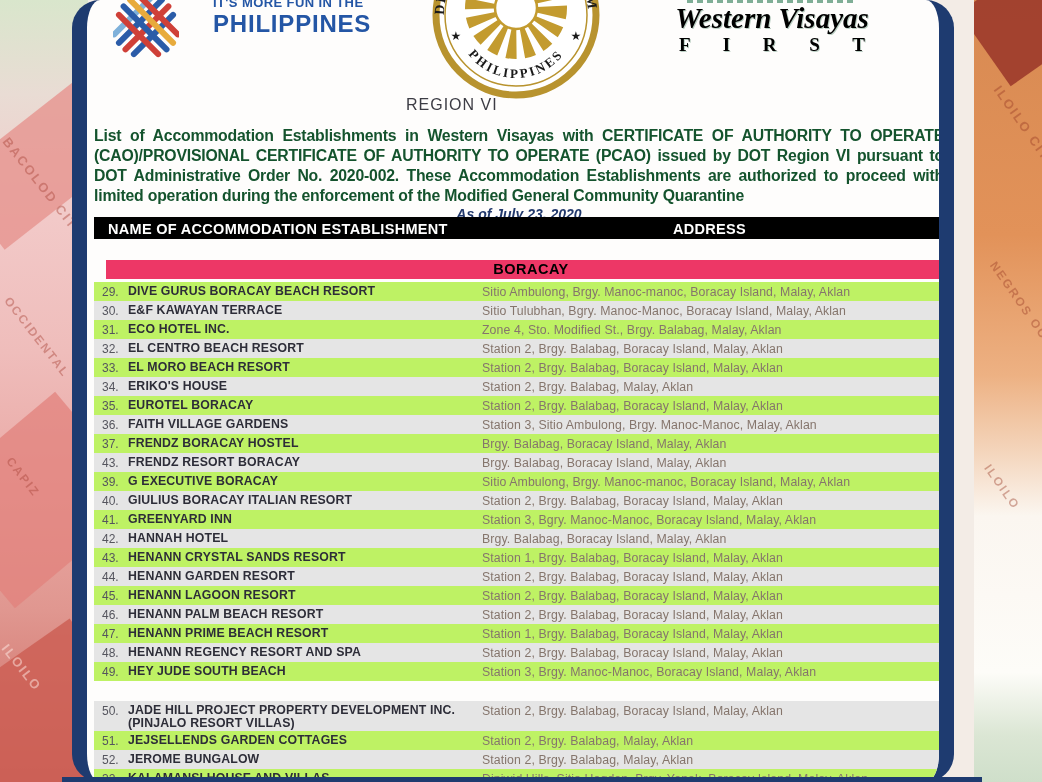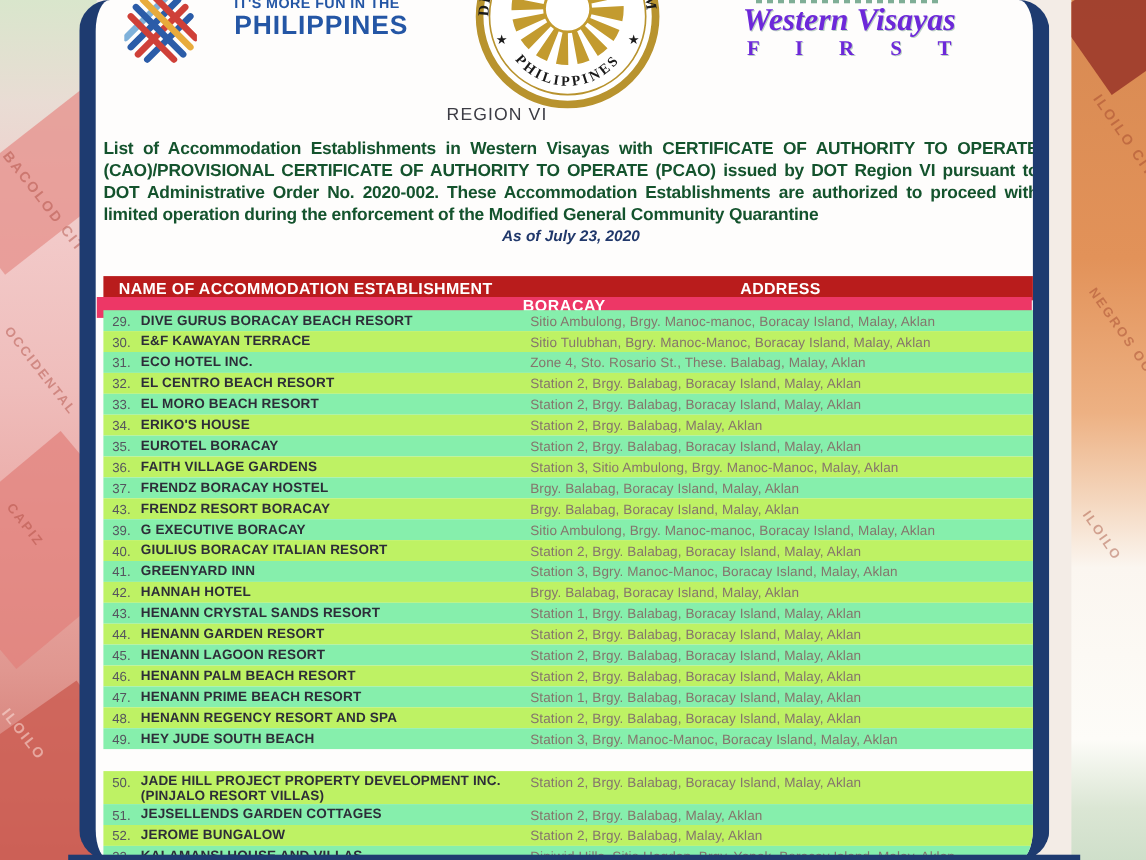--- a/index.html
+++ b/index.html
@@ -25,45 +25,45 @@
   .doc-bottom{position:absolute;left:62px;top:777px;width:920px;height:5px;background:#1e3b70;z-index:6;}
 
   
   .mfp{position:absolute;left:26px;top:-6px;}
   .mfp-text{position:absolute;left:100px;top:1px;color:#2456a5;}
   .mfp-line1{font-size:13px;font-weight:bold;letter-spacing:.4px;}
   .mfp-line2{font-size:24px;font-weight:bold;letter-spacing:.8px;margin-top:0;}
   .seal{position:absolute;left:339px;top:-80px;width:180px;height:180px;}
   .region{position:absolute;left:319px;top:96px;width:220px;text-align:left;
           font-size:16px;color:#3c3c44;letter-spacing:1px;}
-  .wv{position:absolute;left:560px;top:0;width:250px;text-align:center;color:#6d28d9;}
+  .wv{position:absolute;left:560px;top:0;width:250px;text-align:center;color:#000000;}
   .wv-tiny{height:3px;margin:0 40px;background:repeating-linear-gradient(90deg,#7fae96 0 6px,transparent 6px 10px);}
   .wv-script{font-family:"Liberation Serif",serif;font-style:italic;font-weight:bold;font-size:29px;
              line-height:30px;text-shadow:1px 1px 0 rgba(60,120,90,.35);}
   .wv-first{font-family:"Liberation Serif",serif;font-weight:bold;font-size:19px;letter-spacing:14px;
             padding-left:14px;margin-top:1px;text-shadow:1px 1px 0 rgba(60,120,90,.35);}
 
   
   .intro{position:absolute;left:7px;top:126px;width:850px;height:82px;overflow:hidden;margin:0;
          font-size:15.8px;line-height:20px;font-weight:bold;letter-spacing:-.2px;
          text-align:justify;color:#14532d;}
   .asof{position:absolute;left:7px;top:206px;width:850px;text-align:center;
         font-size:14px;font-weight:bold;font-style:italic;color:#21386b;}
 
   
-  .thead{position:absolute;left:7px;top:217px;width:850px;height:22px;background:#b91c1c;color:#fff;margin-top:34px;}
+  .thead{position:absolute;left:7px;top:217px;width:850px;height:22px;background:#000000;color:#fff;}
   .th-name{position:absolute;left:14px;top:4px;font-size:14.5px;font-weight:bold;letter-spacing:.3px;}
   .th-addr{position:absolute;left:388px;top:4px;width:455px;text-align:center;font-size:14.5px;font-weight:bold;letter-spacing:.3px;}
-  .section-bar{position:absolute;left:1px;top:260px;width:850px;height:19px;background:#ed3766;
-               color:#ffffff;text-align:center;font-size:14.5px;font-weight:bold;letter-spacing:.5px;line-height:19px;margin-top:10px;}
+  .section-bar{position:absolute;left:19px;top:260px;width:850px;height:19px;background:#ed3766;
+               color:#000000;text-align:center;font-size:14.5px;font-weight:bold;letter-spacing:.5px;line-height:19px;}
   .rows{position:absolute;left:7px;top:282px;width:850px;}
   .row{position:relative;height:19px;overflow:hidden;}
   .row.tall{height:30px;margin-top:20px;}
-  .row.dark{background:#86efac;}
-  .row.light{background:#bef264;}
+  .row.dark{background:#bef264;}
+  .row.light{background:#e5e5e5;}
   .row .no{position:absolute;left:8px;top:3px;width:24px;font-size:12px;color:#55555e;}
   .row .nm{position:absolute;left:34px;top:3px;width:352px;font-size:12.3px;font-weight:bold;
            color:#2d2d38;letter-spacing:.15px;line-height:13px;}
   .row .ad{position:absolute;left:388px;top:3px;right:6px;font-size:12.3px;color:#85756c;letter-spacing:.1px;}
 </style>
 </head>
 <body>
 
 <div class="canvas">
 
@@ -151,21 +151,21 @@
 
   <div class="row light">
     <span class="no">30.</span>
     <span class="nm">E&amp;F KAWAYAN TERRACE</span>
     <span class="ad">Sitio Tulubhan, Bgry. Manoc-Manoc, Boracay Island, Malay, Aklan</span>
   </div>
 
   <div class="row dark">
     <span class="no">31.</span>
     <span class="nm">ECO HOTEL INC.</span>
-    <span class="ad">Zone 4, Sto. Rosario St., These. Balabag, Malay, Aklan</span>
+    <span class="ad">Zone 4, Sto. Modified St., Brgy. Balabag, Malay, Aklan</span>
   </div>
 
   <div class="row light">
     <span class="no">32.</span>
     <span class="nm">EL CENTRO BEACH RESORT</span>
     <span class="ad">Station 2, Brgy. Balabag, Boracay Island, Malay, Aklan</span>
   </div>
 
   <div class="row dark">
     <span class="no">33.</span>

